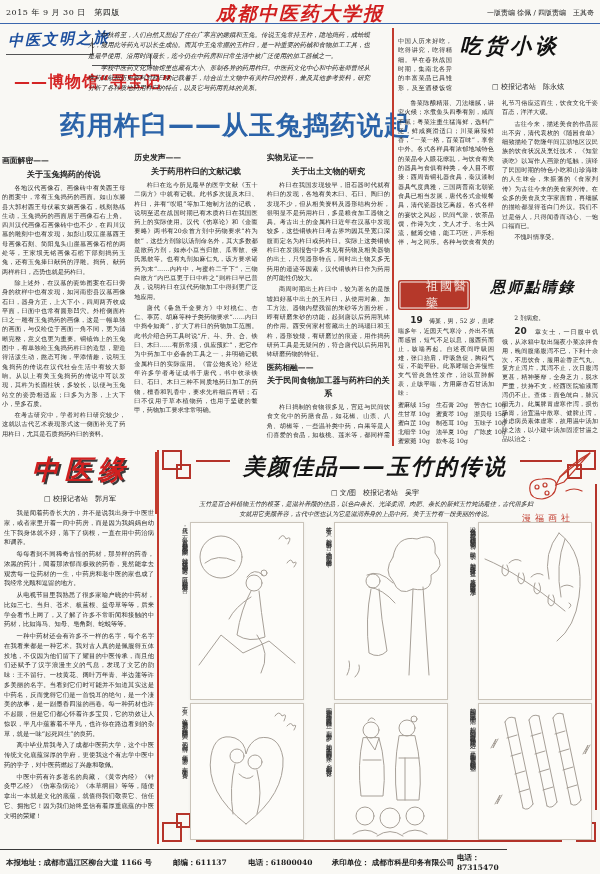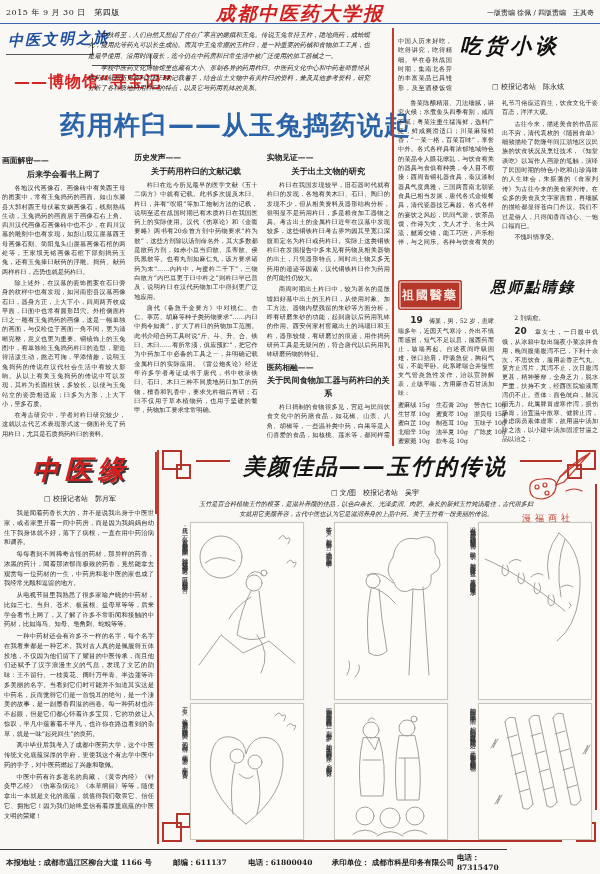--- a/index.html
+++ b/index.html
@@ -24,21 +24,21 @@
   .kick{font-size:7.8px;font-weight:bold;margin:3px 0 0 0;break-after:avoid;font-family:"DejaVu Sans",sans-serif;}
   .sechead{font-size:8.2px;font-weight:bold;text-align:center;margin:1px 0 3px 0;break-after:avoid;font-family:"DejaVu Sans",sans-serif;}
   .vdiv-red{left:392px;top:28px;width:2px;height:418px;background:#c23b2e;}
   
   .foodie-narrow{left:398px;top:30px;width:54px;height:64px;font-size:6.2px;line-height:1.5;text-align:justify;overflow:hidden;}
   .foodie-title{left:440px;top:32px;width:140px;text-align:center;font-size:21px;font-weight:bold;font-style:italic;letter-spacing:4px;color:#111;font-family:"DejaVu Sans",sans-serif;}
   .foodie-by{left:458px;top:82px;width:140px;text-align:center;font-size:7px;color:#222;}
   .foodie-flow{left:398px;top:98px;width:200px;height:170px;column-count:2;column-gap:8px;font-size:6.2px;line-height:1.5;text-align:justify;overflow:hidden;}
   .foodie-flow p{margin:0 0 2px 0;text-indent:2em;}
   
-  .seal{left:398px;top:280px;width:64px;height:30px;background:#b5382a;border-radius:3px;color:#f6e9e2;display:flex;align-items:center;justify-content:center;font-size:12px;font-weight:bold;letter-spacing:2px;font-family:"DejaVu Sans",sans-serif;box-shadow:0 0 0 1.5px #b5382a inset, 0 0 0 2.5px #f9f8f4 inset;}
+  .seal{left:398px;top:280px;width:44px;height:30px;background:#b5382a;border-radius:3px;color:#f6e9e2;display:flex;align-items:center;justify-content:center;font-size:12px;font-weight:normal;letter-spacing:2px;font-family:"DejaVu Sans",sans-serif;box-shadow:0 0 0 1.5px #b5382a inset, 0 0 0 2.5px #f9f8f4 inset;padding-left:28px;}
   .mentor-title{left:468px;top:278px;width:130px;text-align:center;font-size:15px;font-weight:bold;font-style:italic;letter-spacing:2px;color:#151515;font-family:"DejaVu Sans",sans-serif;}
   .mentor-flow{left:398px;top:314px;width:200px;height:132px;column-count:2;column-gap:8px;font-size:6.1px;line-height:1.45;text-align:justify;overflow:hidden;}
   .mentor-flow p{margin:0 0 2px 0;text-indent:2em;}
   .caseno{font-weight:bold;font-size:9px;font-family:"DejaVu Sans",sans-serif;}
   .rx{font-size:6.1px;line-height:1.5;white-space:nowrap;}
   
   .zyy-title{left:10px;top:452px;width:142px;text-align:center;font-size:27px;font-weight:bold;font-style:italic;color:#d02020;letter-spacing:6px;font-family:"DejaVu Sans",sans-serif;text-shadow:2px 2px 0 #3a3a3a;}
   .zyy-by{left:6px;top:494px;width:148px;text-align:center;font-size:7px;color:#222;}
   .zyy-body{left:4px;top:508px;width:150px;height:336px;font-size:6.3px;line-height:1.55;text-align:justify;overflow:hidden;}
   .zyy-body p{margin:0 0 2px 0;text-indent:2em;}
@@ -84,21 +84,21 @@
 
   <div class="abs intro">
     <p>中秋将至，人们自然又想起了住在广寒宫的嫦娥和玉兔。传说玉兔常持玉杵，跪地捣药，成蛤蟆丸，服用此等药丸可以长生成仙。而其中玉兔常握的玉杵臼，是一种重要的药械和食物加工工具，也是最早使用、沿用时间最长，迄今仍在中药房和日常生活中被广泛使用的加工器械之一。</p>
     <p>学校中医药文化博物馆里也藏有大小、形制各异的药用杵臼。中医药文化中心和中药老师曾经从医药文献和历史资料对杵臼的记载着手，结合出土文物中有关杵臼的资料，兼及其他参考资料，研究分析了各种质地药用杵臼的特点，以及它与药用乳钵的关系。</p>
   </div>
 
   <div class="abs headline">药用杵臼——从玉兔捣药说起</div>
 
   <div class="abs mainflow">
     <div class="kick">画面解密——</div>
-    <div class="sechead">后来学会看书上网了</div>
+    <div class="sechead">关于玉兔捣药的传说</div>
     <p>各地汉代画像石、画像砖中有关西王母的图案中，常有玉兔捣药的画面。如山东滕县大郭村西王母伏羲女娲画像石，线刻熟练生动，玉兔捣药的画面居于画像石右上角。四川汉代画像石画像砖中也不少，在四川汉墓的雕刻中也有发现，如彭山双江崖墓西王母画像石刻、简阳鬼头山崖墓画像石棺的两处等，王家坝无铭画像石棺下部刻捣药玉兔，还有玉兔捧臼献药的浮雕。捣药、献药两样杵臼，态势也就是药杵臼。</p>
     <p>除上述外，在汉墓的瓷饰图案在石臼旁身的纹样中也有发现，如河南密县汉墓画像石臼，器身方正，上大下小，四周两齐收成平面，臼面中也常有圆形凹穴。外棺侧面杵臼之一雕有玉兔捣药的画像，这是一幅单独的画面，与仅绘位于画面一角不同，更为清晰完整，意义也更为重要。铜镜饰上的玉兔图中，有单独绘玉兔捣药杵臼的造型，塑造得活泼生动，憨态可掬，平添情趣，说明玉兔捣药的传说在汉代社会生活中有较大影响。从以上有关玉兔捣药的传说中可以发现，其杵为长圆柱状，多较长，以便与玉兔站立的姿势相适应；臼多为方形，上大下小，呈多石质。</p>
     <p>在考古研究中，学者对杵臼研究较少，这就以古代艺术表现形式这一侧面补充了药用杵臼，尤其是石质捣药杵臼的资料。</p>
     <div class="kick">历史发声——</div>
     <div class="sechead">关于药用杵臼的文献记载</div>
     <p>杵臼在迄今所见最早的医学文献《五十二病方》中就有记载。此书多次提及木臼、杵臼，并有“㕮咀”等加工炮制方法的记载，说明至迟在战国时期已有木质杵臼在我国医药上的实际使用。汉代《伤寒论》和《金匮要略》两书有20余首方剂中药物要求“杵为散”，这些方剂除以汤剂命名外，其大多数都是散药方剂，如赤小豆当归散、瓜蒂散、侯氏黑散等。也有丸剂如麻仁丸，该方要求诸药为末“……内杵中，与蜜杵二千下”，三物白散方“内巴豆更于臼中杵之”则杵臼早已普及，说明杵臼在汉代药物加工中得到更广泛地应用。</p>
     <p>唐代《备急千金要方》中对桃仁、杏仁、葶苈、胡麻等种子类药物要求“……内臼中捣令如膏”，扩大了杵臼的药物加工范围。此书介绍合药工具时说“斤、斗、升、合、铁臼、木臼……有所常须，俱应预贮”，把它作为中药加工中必备的工具之一，并明确记载金属杵臼的实际应用。《雷公炮炙论》经近年许多学者考证成书于唐代，书中收录铁臼、石臼、木臼三种不同质地药臼加工的药物，檀香和乳香中，要求先杵细后再研；石臼不仅用于草本植物药，也用于坚硬的鳖甲，药物加工要求非常明确。</p>
     <div class="kick">实物见证——</div>
     <div class="sechead">关于出土文物的研究</div>
     <p>杵臼在我国发现较早，旧石器时代就有杵臼的发现，各地有关木臼、石臼、陶臼的发现不少，但从相关资料及器形结构分析，很明显不是药用杵臼，多是粮食加工器物之具。考古出土的金属杵臼近年在汉墓中发现较多，这些铜铁杵臼考古界均因其呈宽口深腹而定名为杵臼或药杵臼。实际上这类铜铁杵臼在发掘报告中多未见有药物及相关器物的出土，只凭器形特点，同时出土物又多无药用的遗迹等因素，汉代铜铁杵臼作为药用的可能性仍较大。</p>

